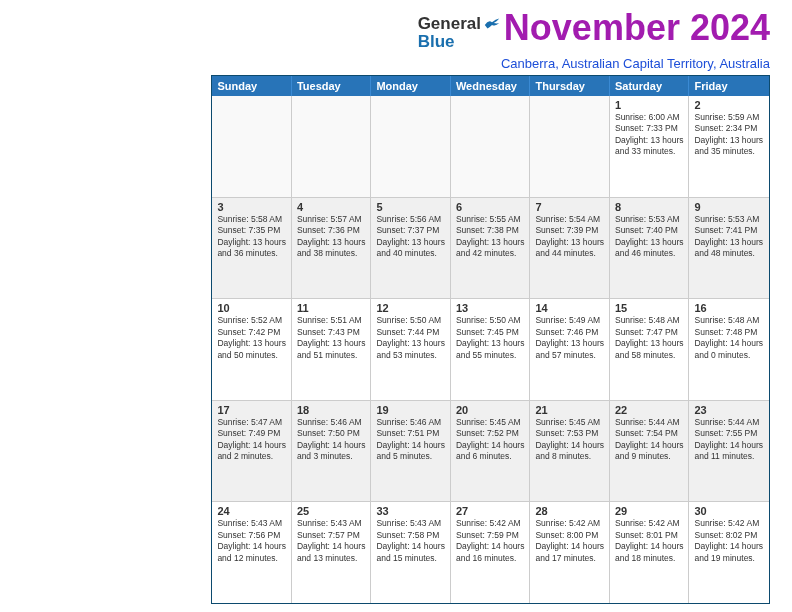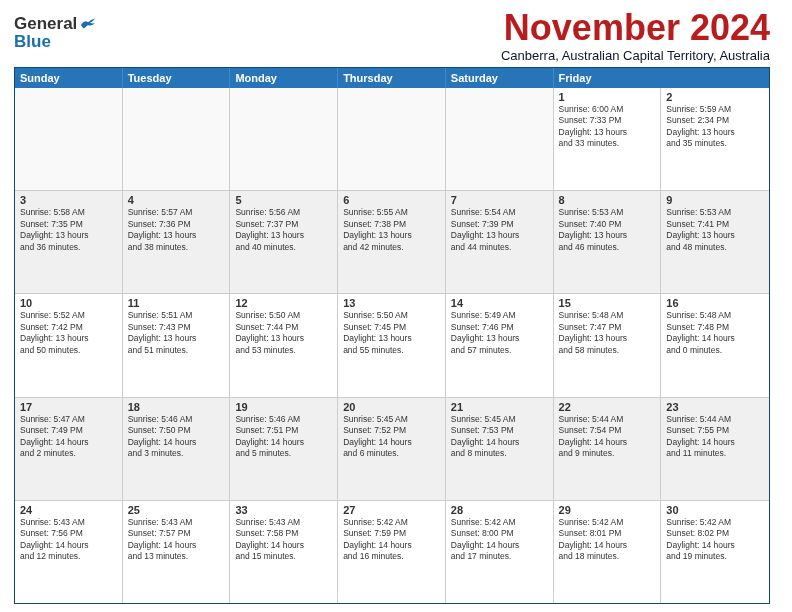--- a/index.html
+++ b/index.html
@@ -9,20 +9,21 @@
       width: 792px;
       height: 612px;
       overflow: hidden;
     }
     .page {
       width: 784px;
       height: 612px;
       padding: 10px 14px 8px 14px;
       display: flex;
       flex-direction: column;
+      align-items: flex-end;
     }
     .header {
       display: flex;
       align-items: flex-start;
       justify-content: space-between;
       margin-bottom: 4px;
     }
     .logo {
       display: flex;
       flex-direction: column;
@@ -39,27 +40,27 @@
       display: flex;
       align-items: center;
       gap: 2px;
     }
     .title-section {
       text-align: right;
     }
     .month-title {
       font-size: 36px;
       font-weight: bold;
-      color: #b91c1c;
+      color: #a21caf;
       line-height: 1;
     }
     .subtitle {
       font-size: 13px;
-      color: #0f172a;
-      margin-top: 2px;
+      color: #1d4ed8;
+      margin-top: 10px;
     }
     .calendar {
       flex: 1;
       display: flex;
       flex-direction: column;
       border: 1px solid #0c4a6e;
     }
     .cal-header {
       display: grid;
       grid-template-columns: repeat(7, 1fr);
@@ -129,20 +130,21 @@
       <div class="month-title">November 2024</div>
       <div class="subtitle">Canberra, Australian Capital Territory, Australia</div>
     </div>
   </div>
 
   <div class="calendar">
     <div class="cal-header">
     <div class="cal-header-cell">Sunday</div>
         <div class="cal-header-cell">Tuesday</div>
         <div class="cal-header-cell">Monday</div>
+        <div class="cal-header-cell">Wednesday</div>
         <div class="cal-header-cell">Thursday</div>
         <div class="cal-header-cell">Saturday</div>
         <div class="cal-header-cell">Friday</div>
       </div>
     <div class="cal-body">
     <div class="cal-row">
           <div class="cal-cell empty"></div>
           <div class="cal-cell empty"></div>
           <div class="cal-cell empty"></div>
           <div class="cal-cell empty"></div>

